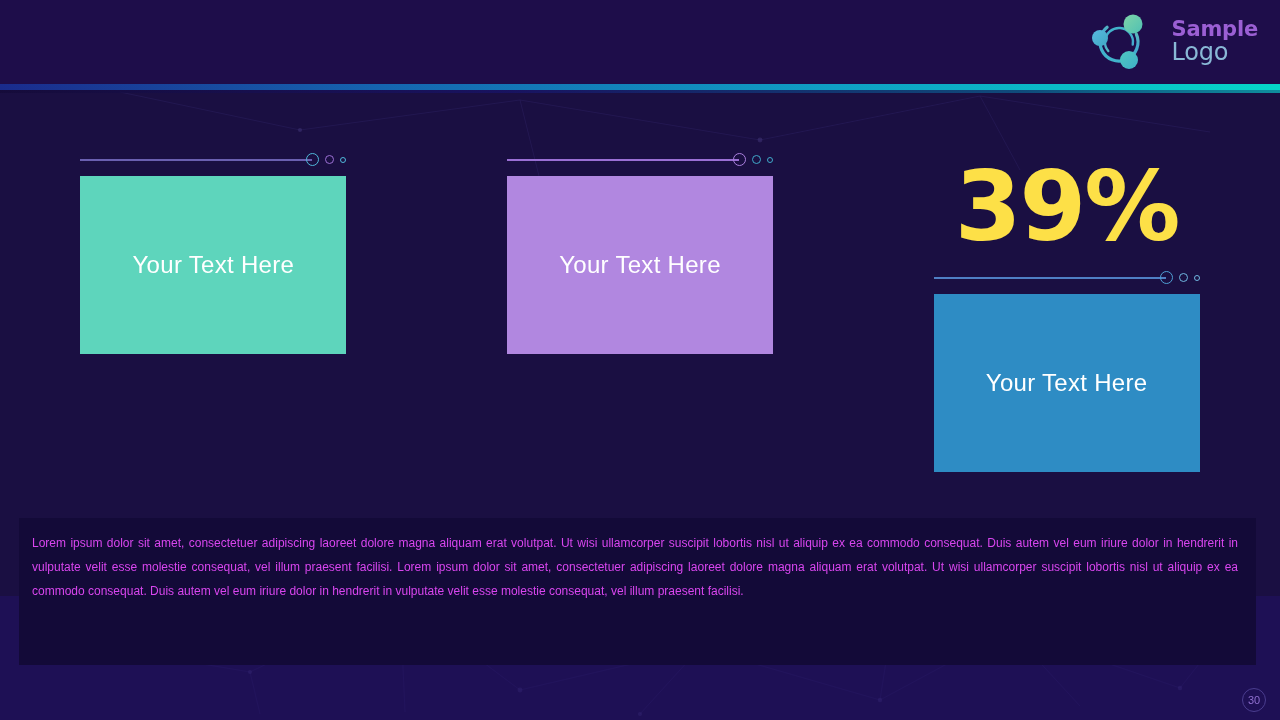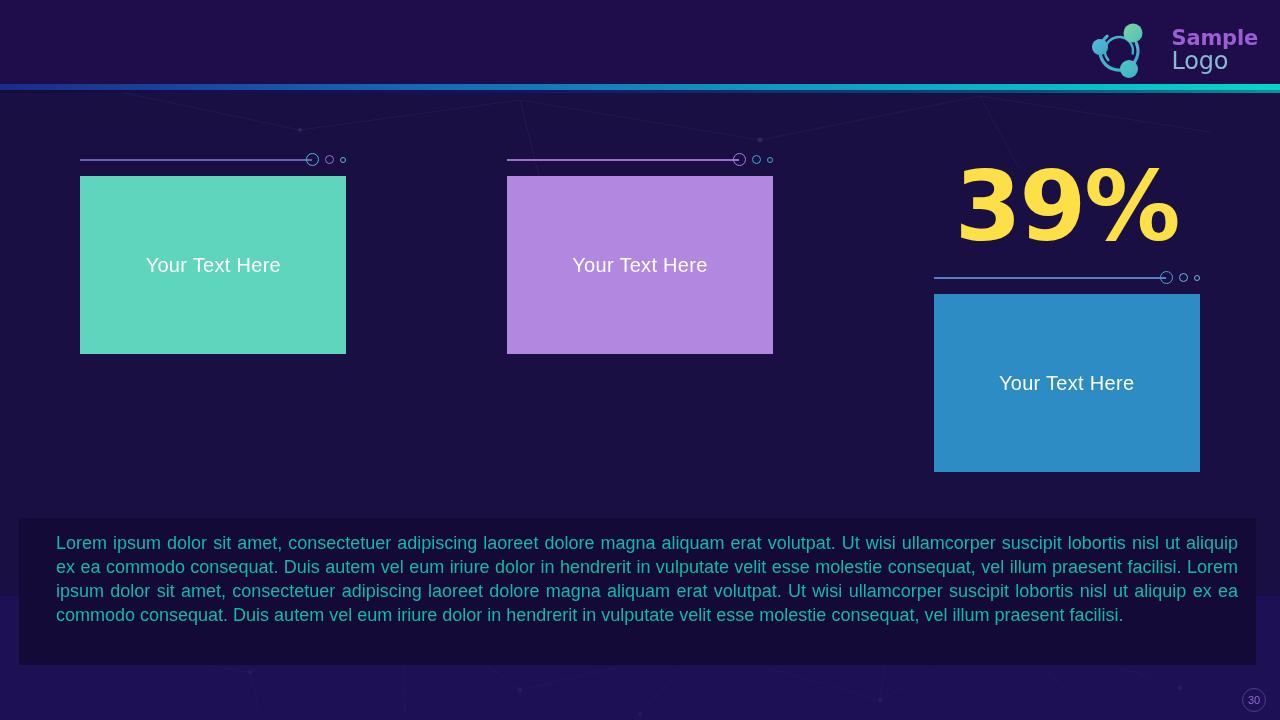--- a/index.html
+++ b/index.html
@@ -74,21 +74,21 @@
     width: 1280px;
     height: 3px;
     background: linear-gradient(to right, #140a38 0%, #18146a 40%, #0c5f8e 80%, #0bb9bc 100%);
     opacity: 0.75;
   }
 
   
   #logo {
     position: absolute;
     right: 22px;
-    top: 21px;
+    top: 12px;
     display: flex;
     align-items: center;
     gap: 22px;
   }
   #logo-icon { width: 62px; height: 60px; display: block; }
   #logo-text { line-height: 1.05; }
   #logo-line1 {
     font-size: 21px;
     font-weight: bold;
     color: #9b5fd4;
@@ -157,42 +157,41 @@
   .text-box {
     width: 266px;
     height: 178px;
     margin-top: 4px;
     display: flex;
     align-items: center;
     justify-content: center;
   }
   .text-box-label {
     color: #ffffff;
-    font-size: 20px;
+    font-size: 24px;
     font-family: "Liberation Sans", sans-serif;
     letter-spacing: 0.3px;
   }
 
   
   #paragraph-box {
     position: absolute;
     left: 19px;
     top: 518px;
     width: 1237px;
     height: 147px;
     background: #130a38;
     padding: 13px 18px 0 13px;
   }
   #paragraph-text {
-    color: #14b8a6;
-    font-size: 18px;
+    color: #d946ef;
+    font-size: 12px;
     line-height: 24px;
     text-align: justify;
     font-family: "Liberation Sans", sans-serif;
-    margin-left: 24px;
   }
 
   
   #page-number {
     position: absolute;
     right: 14px;
     bottom: 8px;
     width: 24px;
     height: 24px;
     border: 1.4px solid #4a3d8f;

